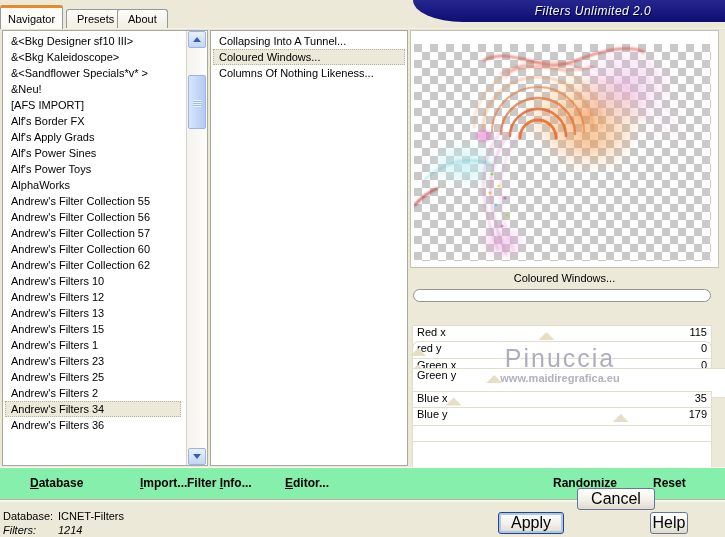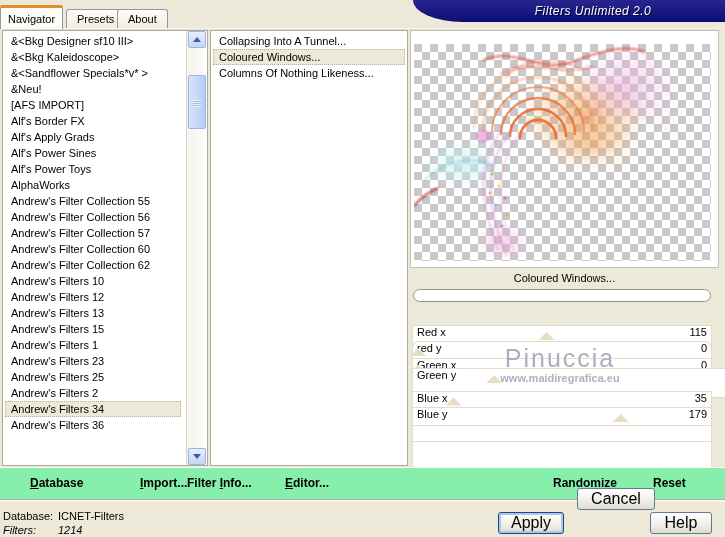--- a/index.html
+++ b/index.html
@@ -127,21 +127,21 @@
 
   .xp-btn{
     height:22px;border:1px solid #67749c;border-radius:3px;
     background:linear-gradient(#ffffff,#f2f0e8 55%,#dfdccd);
     display:flex;align-items:center;justify-content:center;
     font-size:16px;cursor:default;box-sizing:border-box;
   }
   #btn-apply{left:498px;top:512px;width:66px;border:1px solid #29437c;
     box-shadow:inset 0 0 0 2px #a9c7f2;}
   #btn-cancel{left:577px;top:488px;width:78px;}
-  #btn-help{left:650px;top:512px;width:62px;}
+  #btn-help{left:650px;top:512px;width:38px;}
 </style>
 </head>
 <body>
 
 <div class="abs title-band">
   <span class="title">Filters Unlimited 2.0</span>
 </div>
 <div class="abs tab active" style="left:0;width:63px;">
   <span>Navigator</span>
 </div>

